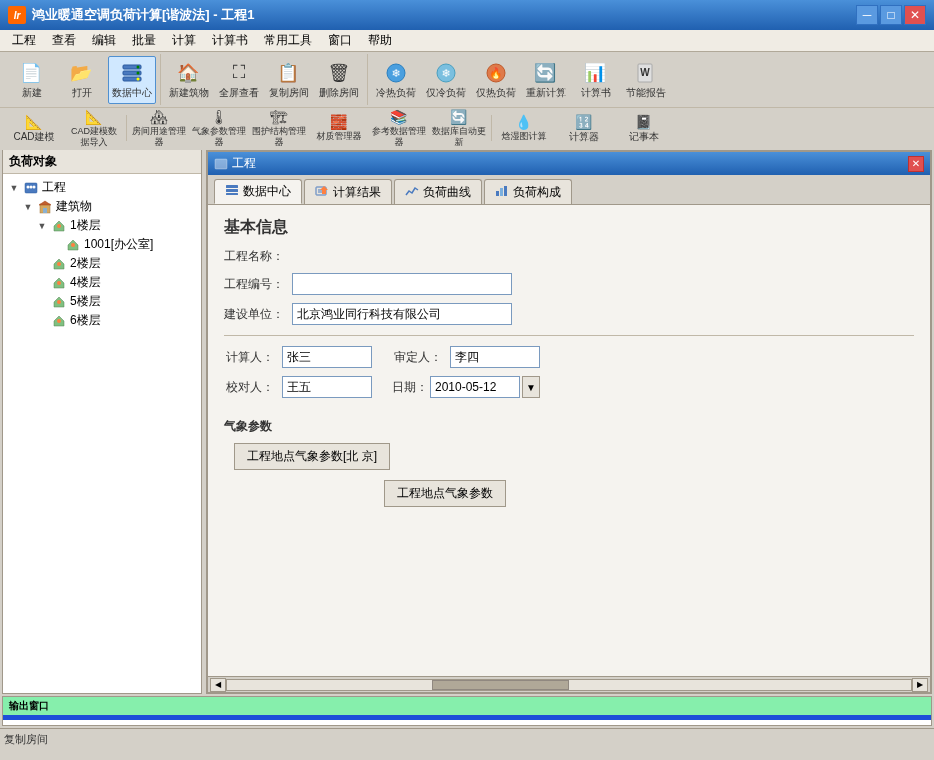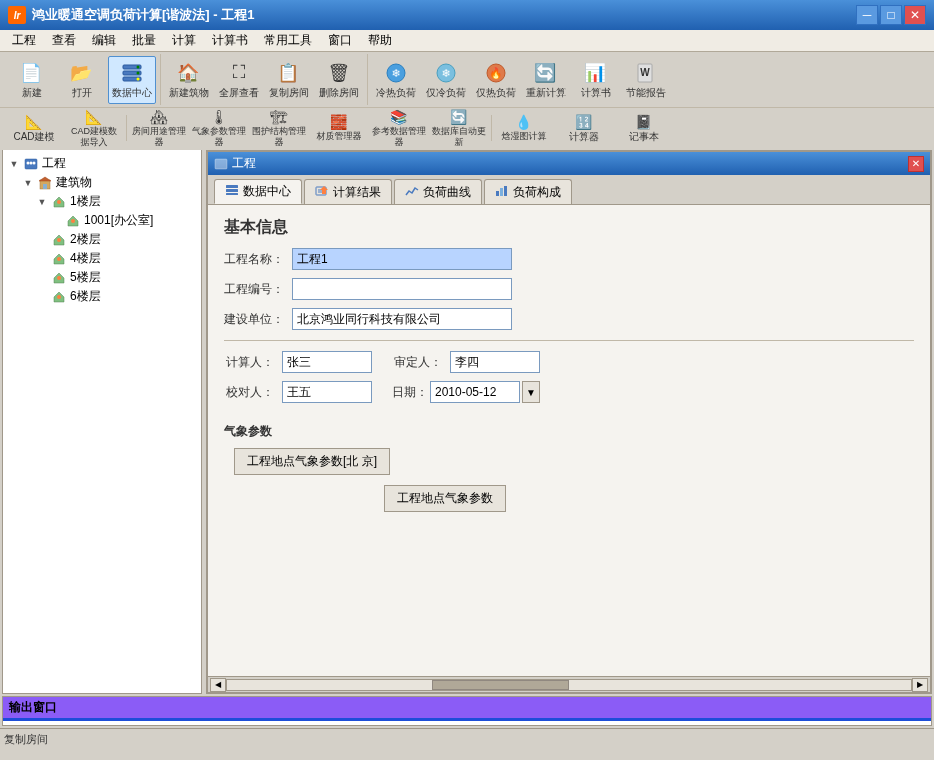--- a/index.html
+++ b/index.html
@@ -346,24 +346,24 @@
     
     .output-window {
       height: 30px;
       background: white;
       border: 1px solid #a0988a;
       margin: 0 2px 2px 2px;
       display: flex;
       flex-direction: column;
     }
     .output-title {
-      background: #8b5cf6;
+      background: #86efac;
       padding: 2px 6px;
-      font-size: 12px;
-      border-bottom: 3px solid #1d4ed8;
+      font-size: 10px;
+      border-bottom: 5px solid #1d4ed8;
       font-weight: bold;
     }
 
     
     .h-scroll-area {
       height: 16px;
       background: #d4d0c8;
       border-top: 1px solid #a0988a;
       display: flex;
       align-items: center;
@@ -554,20 +554,21 @@
   </div>
   <div class="tb-tool-btn-sm">
     <div class="tb-tool-icon-sm">📓</div>
     <div class="tb-tool-label">记事本</div>
   </div>
 </div>
 
 <div class="main-area" style="height: calc(760px - 30px - 22px - 56px - 40px - 22px - 40px - 2px);">
 
   <div class="sidebar">
+    <div class="sidebar-title">负荷对象</div>
     <div class="tree-area">
 
       <div class="tree-item indent1">
         <div class="tree-expander">▼</div>
         <div class="tree-icon">
           <svg width="14" height="14" viewBox="0 0 14 14">
             <rect x="1" y="2" width="12" height="10" rx="1" fill="#4a7abf" stroke="#2a5a9f" stroke-width="0.5"></rect>
             <circle cx="4" cy="6" r="1.5" fill="white"></circle>
             <circle cx="7" cy="6" r="1.5" fill="white"></circle>
             <circle cx="10" cy="6" r="1.5" fill="white"></circle>
@@ -712,21 +713,20 @@
           <span>负荷构成</span>
         </div>
       </div>
 
       <div class="tab-content">
 
         <div class="section-title">基本信息</div>
 
         <div class="form-row">
           <div class="form-label">工程名称：</div>
-          <input type="text" class="form-input form-input-wide form-input-highlighted" value="工程1" style="">
         </div>
 
         <div class="form-row">
           <div class="form-label">工程编号：</div>
           <input type="text" class="form-input form-input-wide" value="" style="">
         </div>
 
         <div class="form-row">
           <div class="form-label">建设单位：</div>
           <input type="text" class="form-input form-input-wide" value="北京鸿业同行科技有限公司" style="">

